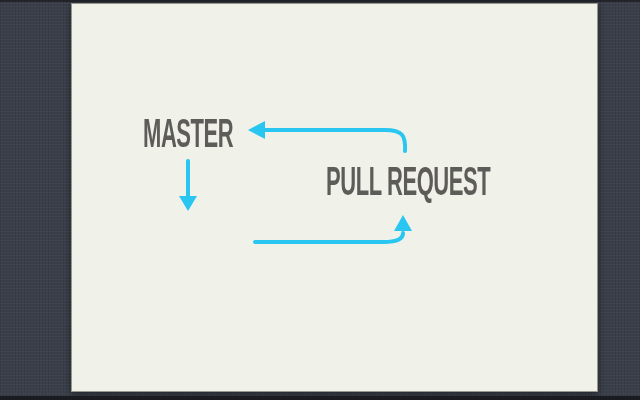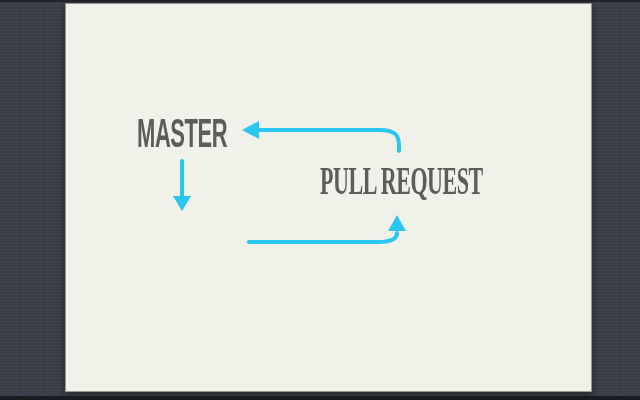--- a/index.html
+++ b/index.html
@@ -25,21 +25,21 @@
     position: absolute; left: 0; top: 0; width: 640px; height: 2px;
     background: #22242a;
   }
   .edge-strip-bottom {
     position: absolute; left: 0; bottom: 0; width: 640px; height: 4px;
     background: #191b20;
   }
 
   .slide {
     position: absolute;
-    left: 65px; top: 3px;
+    left: 71px; top: 3px;
     width: 527px; height: 389px;
     background: var(--slide-bg);
     border: 1px solid #96968e;
     box-shadow: 0 2px 7px rgba(0,0,0,0.45);
     padding-left: 18px;
   }
 
   .node {
     position: absolute;
     color: var(--text);
@@ -49,21 +49,21 @@
     white-space: nowrap;
   }
   .node .condense {
     display: inline-block;
     transform: scaleX(0.55);
     transform-origin: 0 0;
     letter-spacing: -0.02em;
   }
   .node-master { left: 71px; top: 109px; }
   .node-branch { left: 72px; top: 219px; }
-  .node-pull-request { left: 254px; top: 157px; font-family: Liberation Serif, serif; }
+  .node-pull-request { left: 254px; top: 157px; }
 
   .arrows-layer {
     position: absolute;
     left: 0; top: 0;
     width: 527px; height: 389px;
   }
   .arrows-layer path {
     stroke: var(--arrow);
     stroke-width: 4;
     fill: none;

